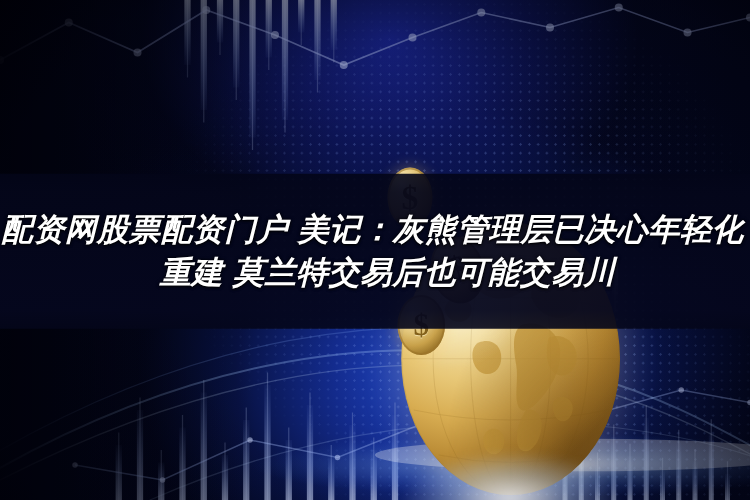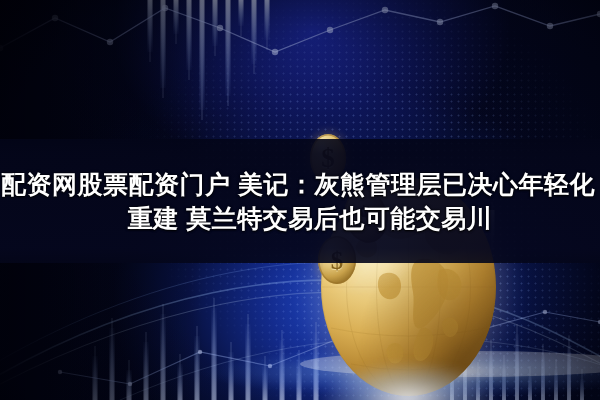--- a/index.html
+++ b/index.html
@@ -109,20 +109,21 @@
       rgba(4,6,26,.94) 12%,
       rgba(5,7,30,.95) 88%,
       rgba(4,6,26,.90) 100%);
   }
   #caption{
     position:absolute;left:0;right:0;top:139px;height:124px;
     display:flex;flex-direction:column;
     align-items:center;justify-content:center;
     gap:4px;
     z-index:40;
+    font-style:italic;
   }
   .cap-line{
     color:#ffffff;
     font-size:25px;
     font-weight:bold;
     letter-spacing:.5px;
     white-space:nowrap;
     line-height:1.22;
     text-shadow:0 0 3px rgba(0,0,0,.85), 0 1px 2px rgba(0,0,0,.9);
     margin-left:20px;

